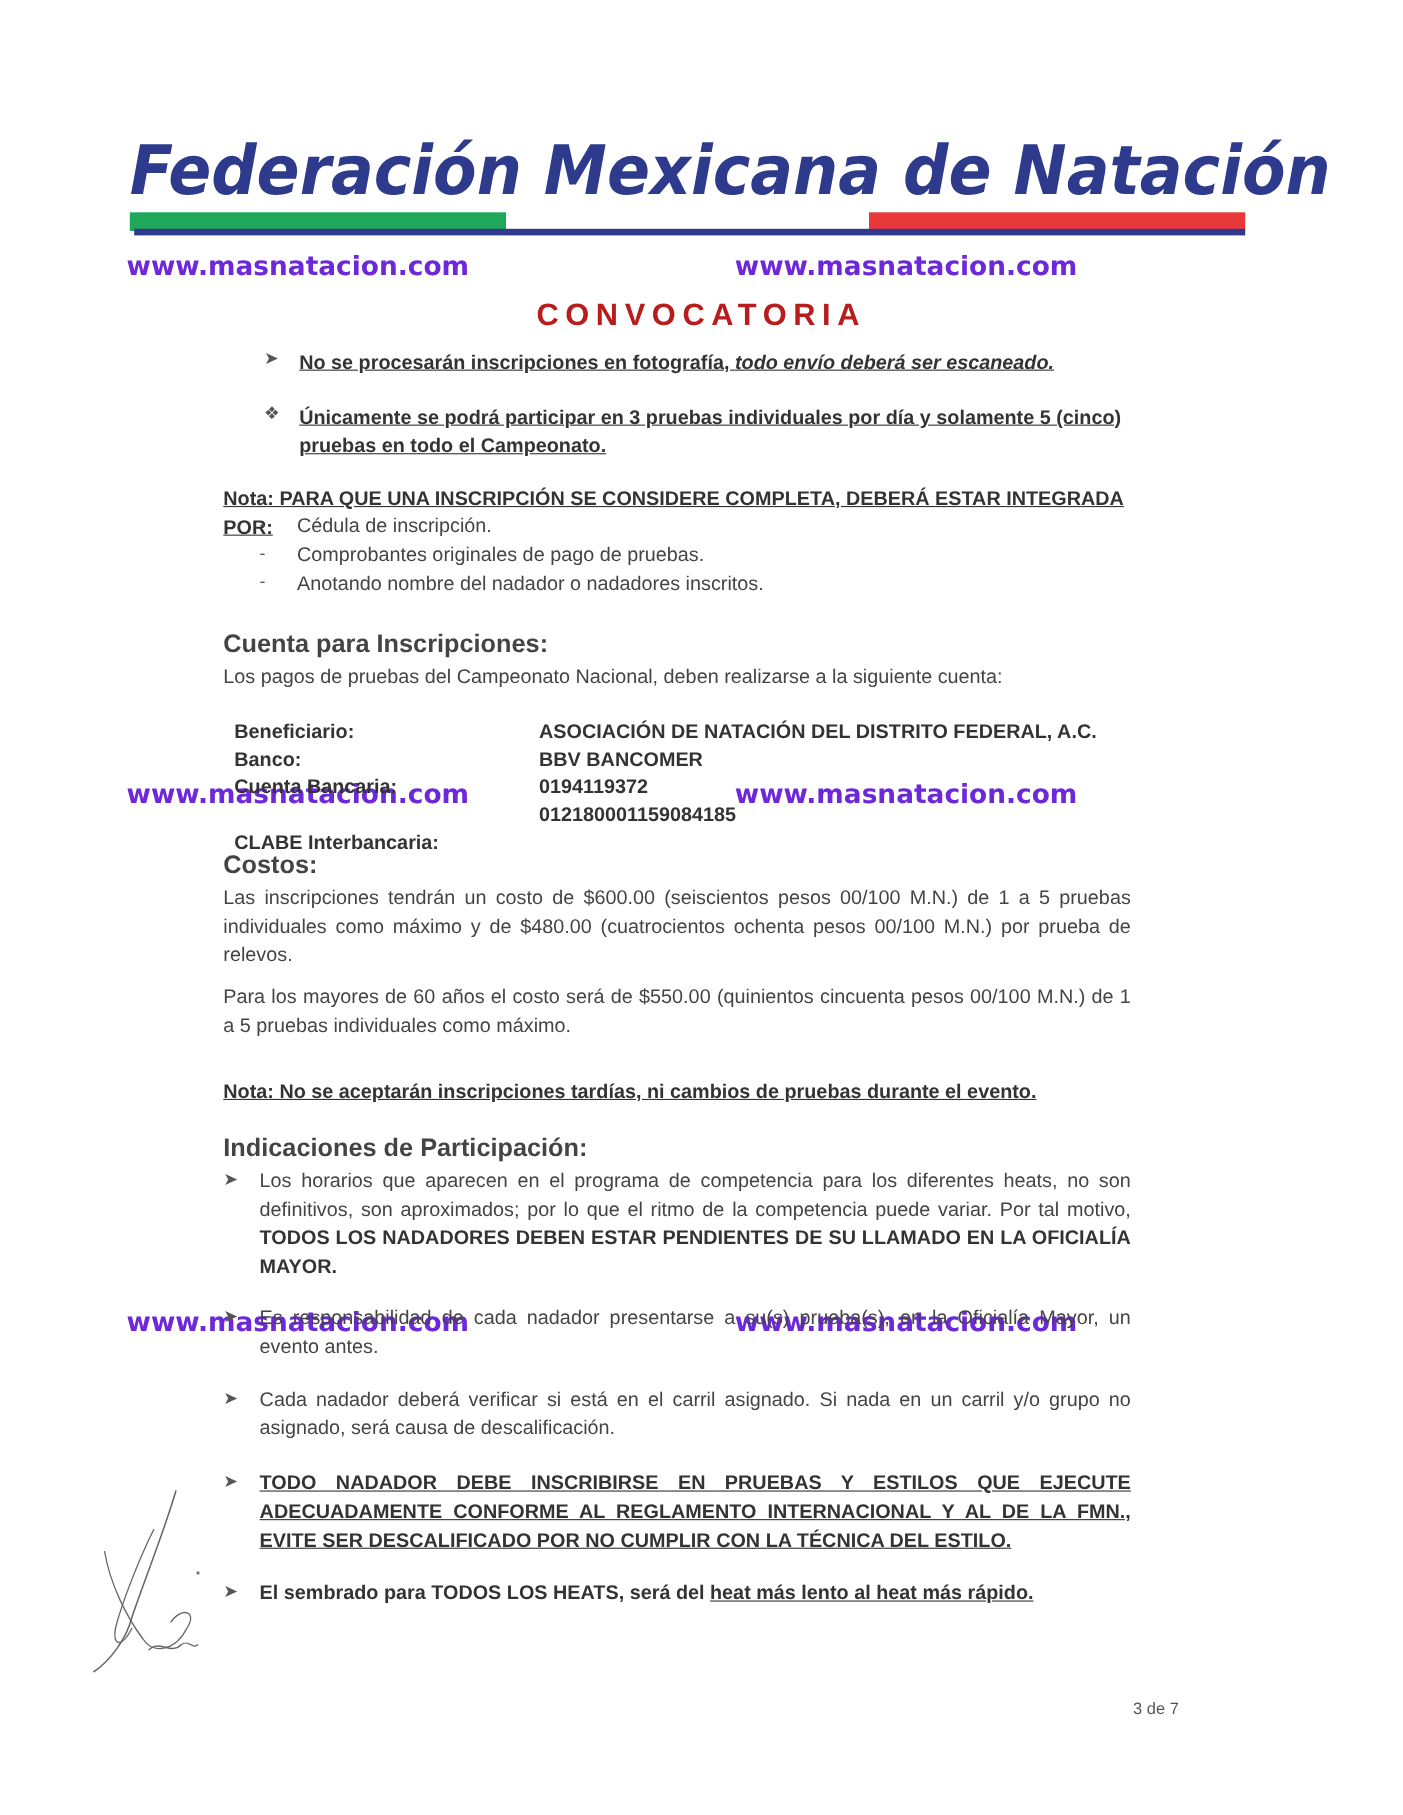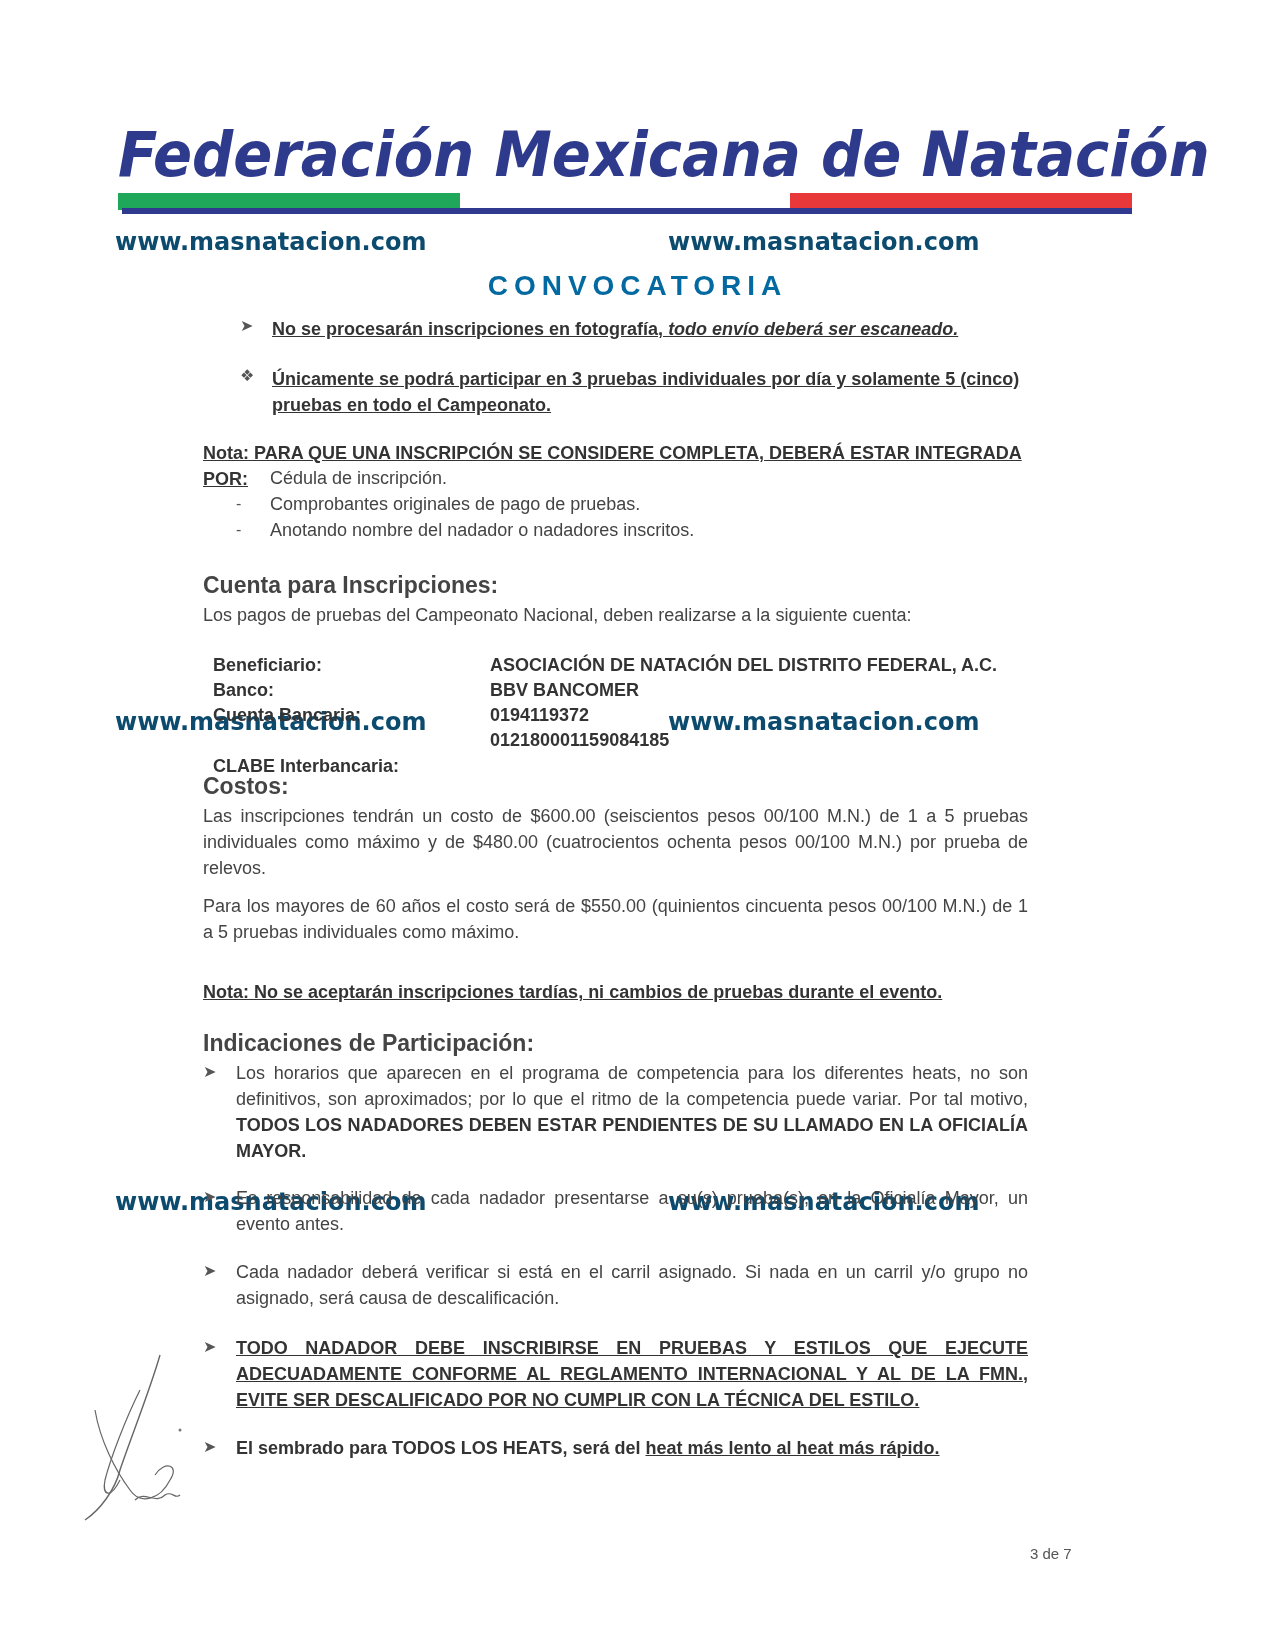--- a/index.html
+++ b/index.html
@@ -7,23 +7,23 @@
          font-family: "Liberation Sans", sans-serif; color: #3a3a3a; }
   .abs { position: absolute; }
 
   
   .brand { left: 118px; top: 118px; font-family: "DejaVu Sans", sans-serif; font-weight: bold; font-style: italic;
            font-size: 62px; color: #2e3b8c; letter-spacing: 0px; transform: scaleX(0.93); transform-origin: left top; white-space: nowrap; }
   .bar-blue { left: 122px; top: 208px; width: 1010px; height: 6px; background: #2f3a8f; }
   .bar-green { left: 118px; top: 193px; width: 342px; height: 17px; background: #1fa85a; }
   .bar-red { left: 790px; top: 193px; width: 342px; height: 17px; background: #e8383a; }
 
-  .wm { font-family: "DejaVu Sans", sans-serif; font-size: 24px; font-weight: bold; color: #0c4a6e; white-space: nowrap; z-index: 0; }
+  .wm { font-family: "DejaVu Sans", sans-serif; font-size: 24px; font-weight: bold; color: #6d28d9; white-space: nowrap; z-index: 0; }
 
-  .title { left: 0; width: 1275px; top: 270px; text-align: center; font-size: 28px; font-weight: bold; letter-spacing: 6px; color: #0369a1; }
+  .title { left: 0; width: 1275px; top: 270px; text-align: center; font-size: 28px; font-weight: bold; letter-spacing: 6px; color: #b91c1c; }
 
   .txt { font-size: 18px; line-height: 26px; color: #444; z-index: 1; }
   .bold { font-weight: bold; color: #333; }
   .u { text-decoration: underline; }
   .it { font-style: italic; }
   .h2 { font-size: 23px; font-weight: bold; color: #444; z-index: 1; }
 
   .bullet { position: absolute; font-size: 16px; color: #555; }
   .justify { text-align: justify; }
 

